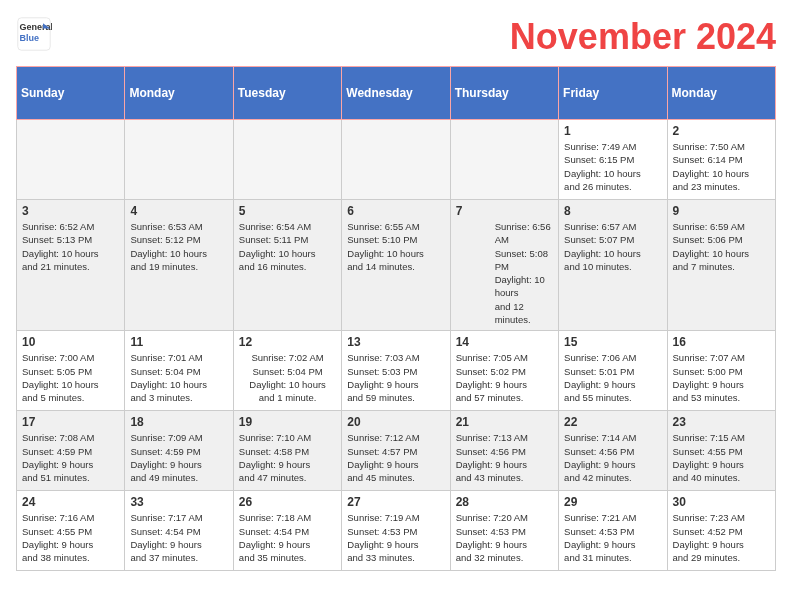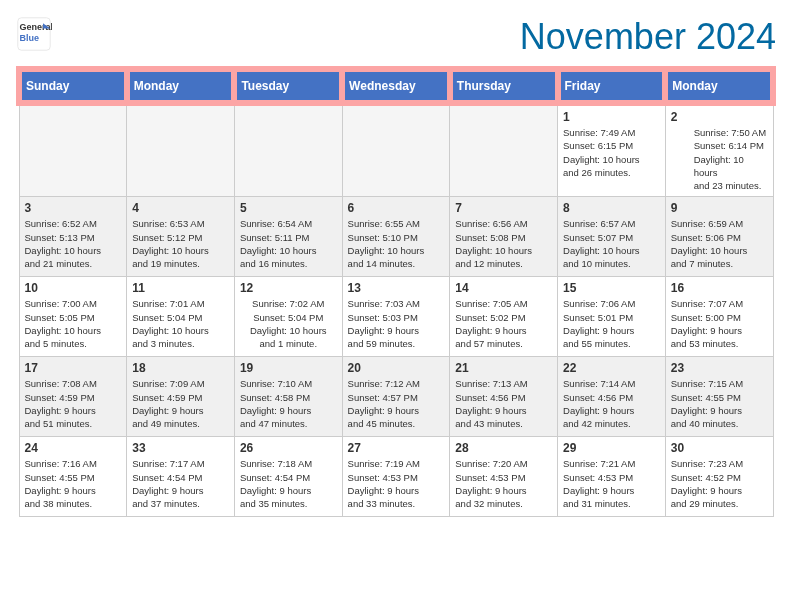--- a/index.html
+++ b/index.html
@@ -23,41 +23,41 @@
     }
     .logo-icon {
       width: 36px;
       height: 36px;
     }
     .title-area {
       text-align: right;
     }
     .month-title {
       font-size: 36px;
-      font-weight: normal;
-      color: #0369a1;
+      font-weight: bold;
+      color: #ef4444;
       margin-left: 48px;
     }
     .location {
       font-size: 15px;
       color: #444;
     }
     table {
       width: 100%;
       border-collapse: collapse;
       table-layout: fixed;
     }
     th {
       background: #4472c4;
       color: #fff;
       font-size: 12px;
       font-weight: bold;
-      padding: 7px 4px;
+      padding: 19px 4px;
       text-align: left;
-      border: 6px solid #fca5a5;
+      border: 1px solid #fca5a5;
     }
     td {
       border: 1px solid #ccc;
       vertical-align: top;
       padding: 4px 5px;
       font-size: 10px;
       color: #333;
       height: 80px;
       background: #fff;
     }
@@ -117,21 +117,21 @@
         <td class="empty"></td>
         <td>
           <span class="day-num">1</span>
           <div class="day-info" style="white-space: pre-line;">Sunrise: 7:49 AM
 Sunset: 6:15 PM
 Daylight: 10 hours
 and 26 minutes.</div>
         </td>
         <td>
           <span class="day-num">2</span>
-          <div class="day-info" style="white-space: pre-line; margin-left: 23px;">Sunrise: 7:50 AM
+          <div class="day-info" style="white-space: pre-line;">Sunrise: 7:50 AM
 Sunset: 6:14 PM
 Daylight: 10 hours
 and 23 minutes.</div>
         </td>
       </tr>
       <tr>
         <td class="shade">
           <span class="day-num">3</span>
           <div class="day-info" style="white-space: pre-line;">Sunrise: 6:52 AM
 Sunset: 5:13 PM
@@ -154,21 +154,21 @@
         </td>
         <td class="shade">
           <span class="day-num">6</span>
           <div class="day-info" style="white-space: pre-line;">Sunrise: 6:55 AM
 Sunset: 5:10 PM
 Daylight: 10 hours
 and 14 minutes.</div>
         </td>
         <td class="shade">
           <span class="day-num">7</span>
-          <div class="day-info" style="white-space: pre-line;">Sunrise: 6:56 AM
+          <div class="day-info" style="white-space: pre-line; margin-left: 39px;">Sunrise: 6:56 AM
 Sunset: 5:08 PM
 Daylight: 10 hours
 and 12 minutes.</div>
         </td>
         <td class="shade">
           <span class="day-num">8</span>
           <div class="day-info" style="white-space: pre-line;">Sunrise: 6:57 AM
 Sunset: 5:07 PM
 Daylight: 10 hours
 and 10 minutes.</div>

